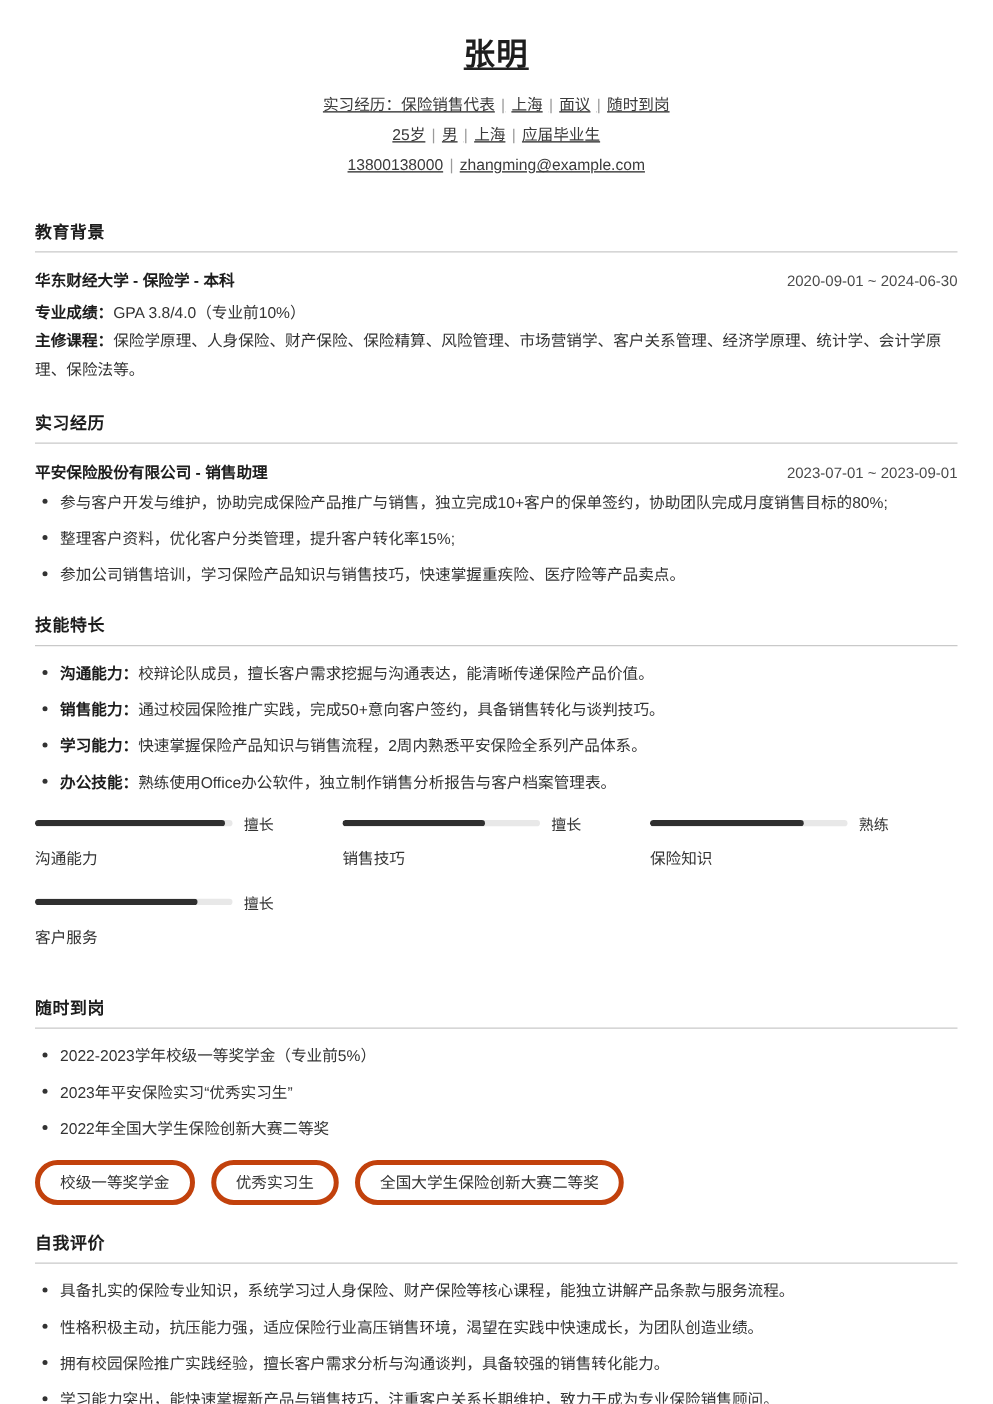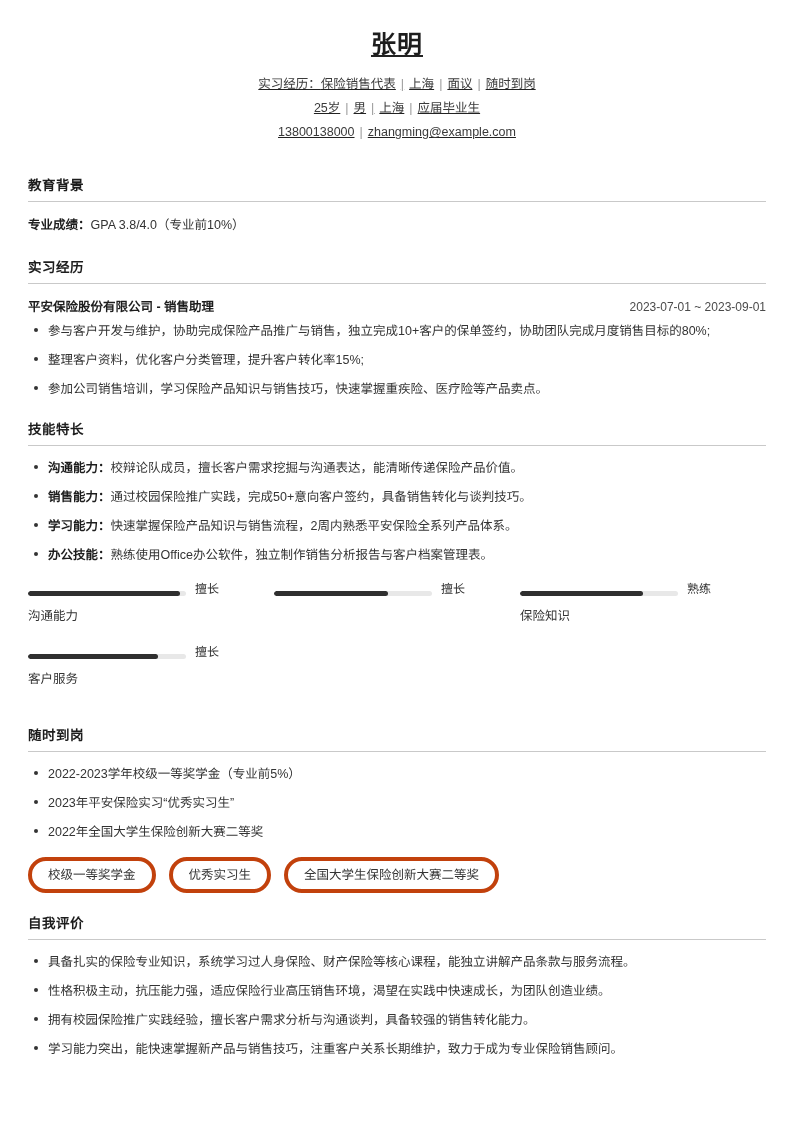--- a/index.html
+++ b/index.html
@@ -129,21 +129,21 @@
     margin-top: 14px;
   }
   .skill-cell {
     width: 33.33%;
     box-sizing: border-box;
     padding-right: 26px;
     margin-bottom: 18px;
   }
   .skill-bar-row {
     display: flex;
-    align-items: flex-end;
+    align-items: center;
     gap: 9px;
   }
   .skill-track {
     flex: 1 1 auto;
     height: 5px;
     border-radius: 3px;
     background: #e8e8e8;
     overflow: hidden;
     max-width: 158px;
   }
@@ -198,25 +198,32 @@
 
     <div class="meta-line">
       <span>13800138000</span><span class="meta-sep">|</span><span>zhangming@example.com</span>
     </div>
   </div>
 
   <div class="section">
     <div class="section-title">教育背景</div>
     <div class="section-rule"></div>
 
+    <div class="entry-head">
+      <div class="entry-title">华东财经大学 - 保险学 - 本科</div>
+      <div class="entry-date">2020-09-01 ~ 2024-06-30</div>
+    </div>
 
     <div class="entry-line">
       <span class="lbl">专业成绩：</span><span>GPA 3.8/4.0（专业前10%）</span>
     </div>
 
+    <div class="entry-line">
+      <span class="lbl">主修课程：</span><span>保险学原理、人身保险、财产保险、保险精算、风险管理、市场营销学、客户关系管理、经济学原理、统计学、会计学原理、保险法等。</span>
+    </div>
   </div>
 
   <div class="section">
     <div class="section-title">实习经历</div>
     <div class="section-rule"></div>
 
     <div class="entry-head">
       <div class="entry-title">平安保险股份有限公司 - 销售助理</div>
       <div class="entry-date">2023-07-01 ~ 2023-09-01</div>
     </div>
@@ -250,20 +257,21 @@
         <div class="skill-name">沟通能力</div>
       </div>
 
       <div class="skill-cell">
         <div class="skill-bar-row">
           <div class="skill-track">
             <div class="skill-fill" style="width: 72%;"></div>
           </div>
           <div class="skill-level">擅长</div>
         </div>
+        <div class="skill-name">销售技巧</div>
       </div>
 
       <div class="skill-cell">
         <div class="skill-bar-row">
           <div class="skill-track">
             <div class="skill-fill" style="width: 78%;"></div>
           </div>
           <div class="skill-level">熟练</div>
         </div>
         <div class="skill-name">保险知识</div>

